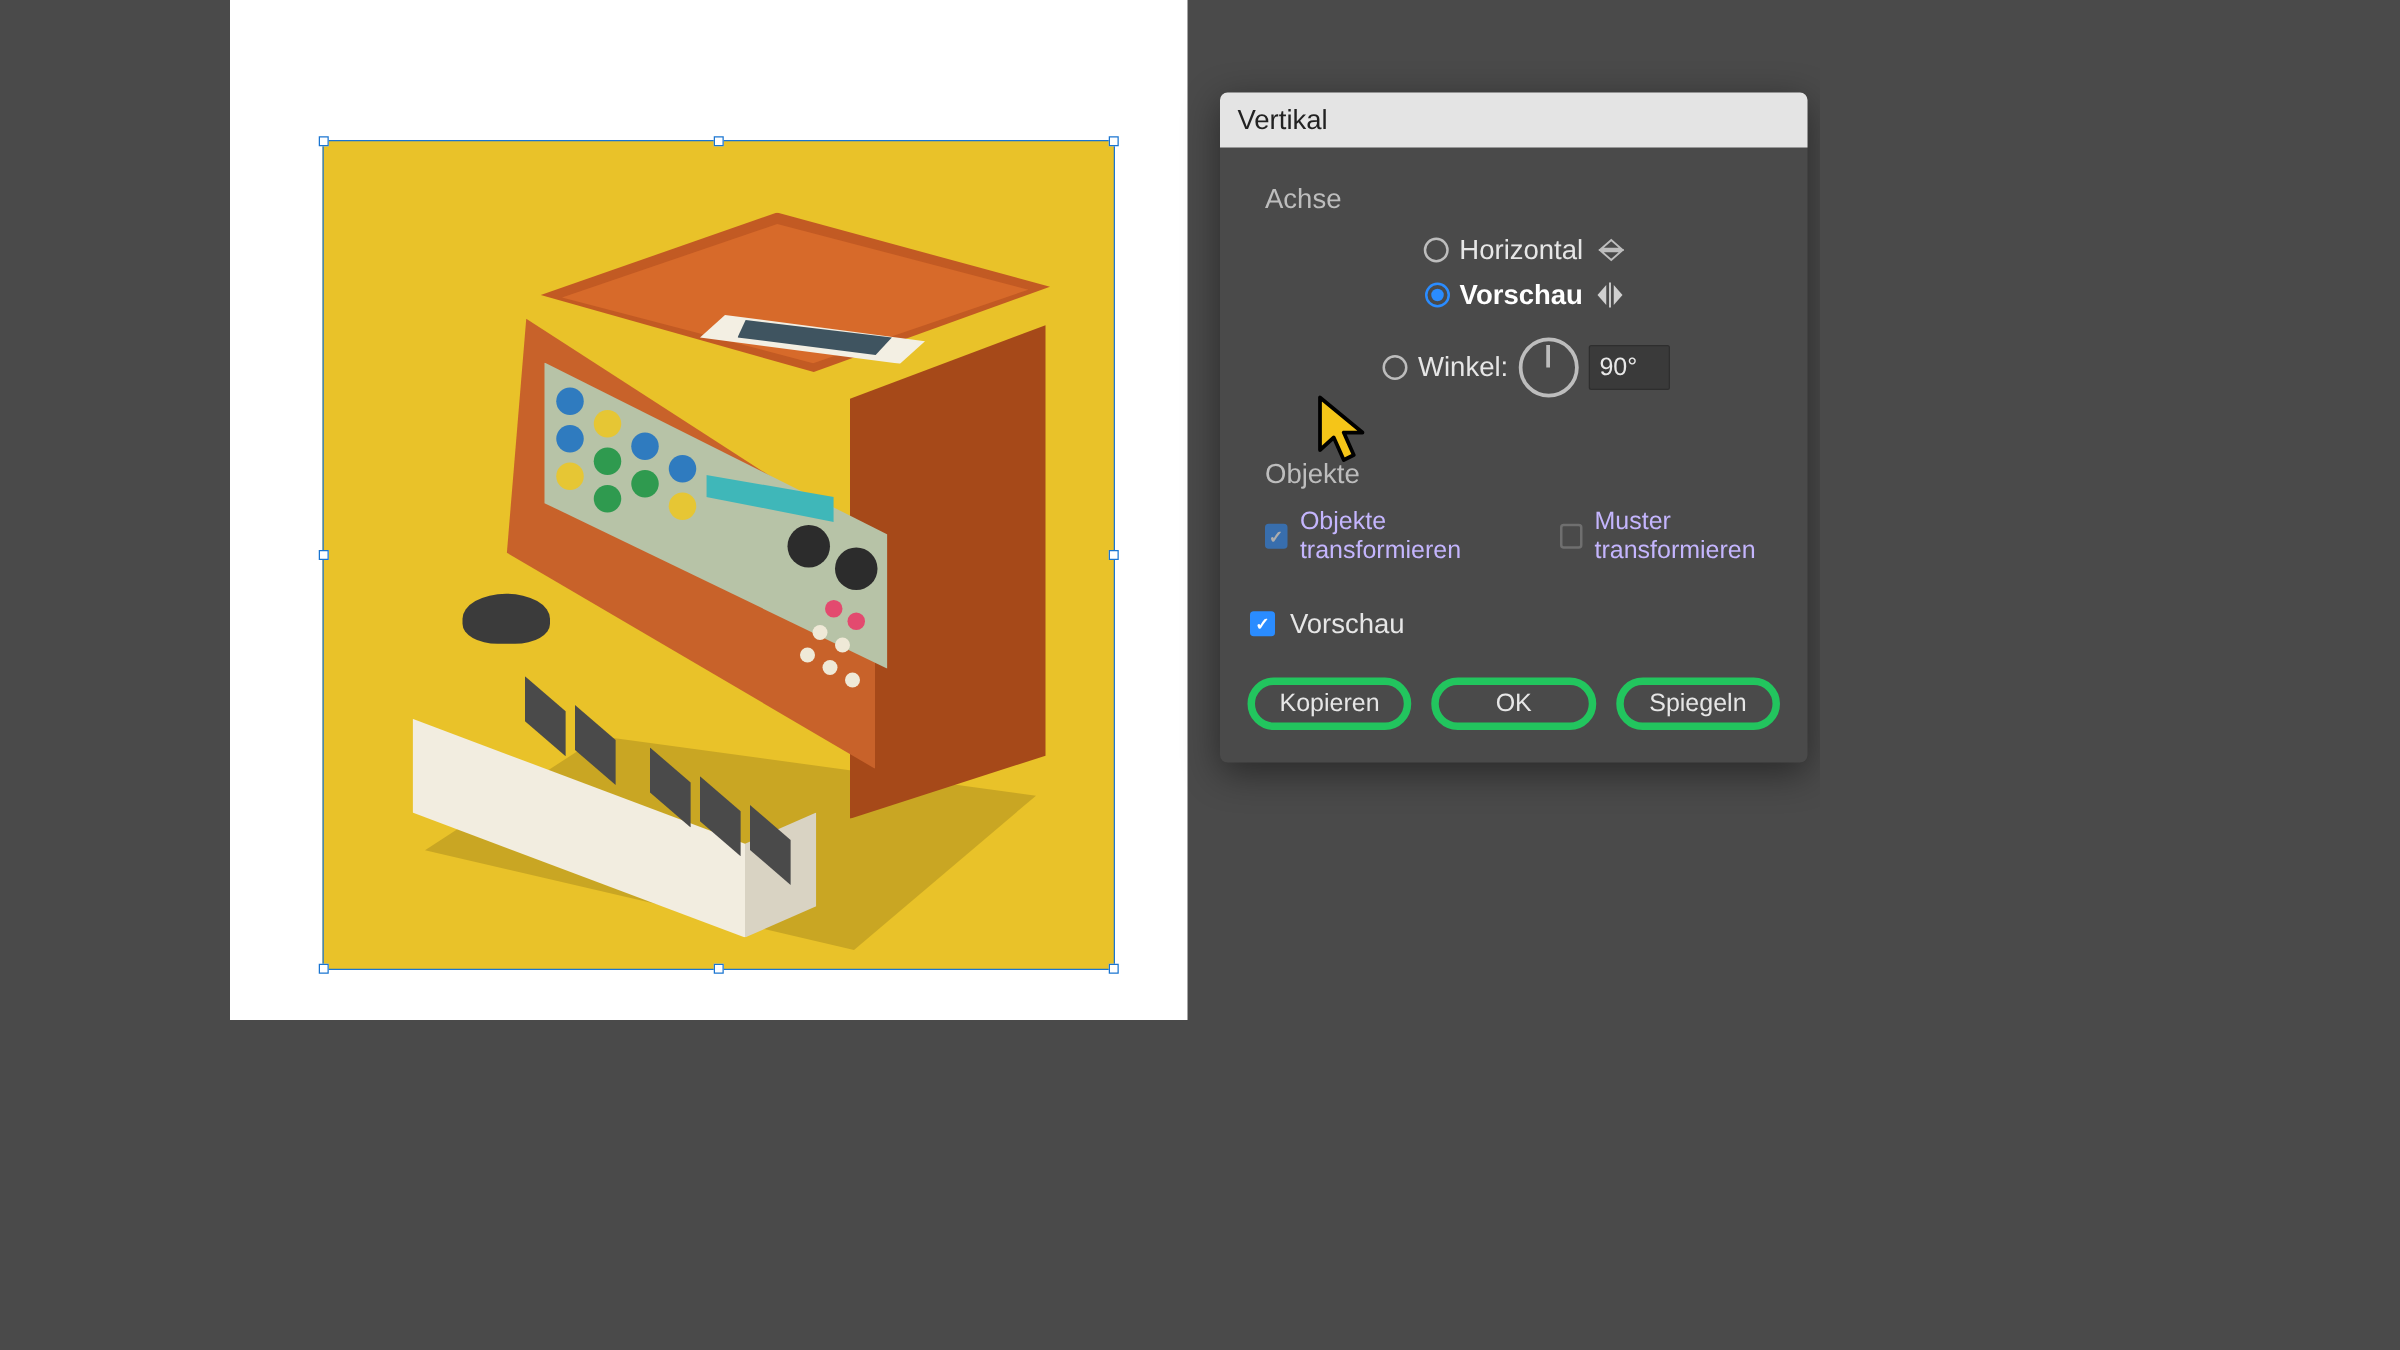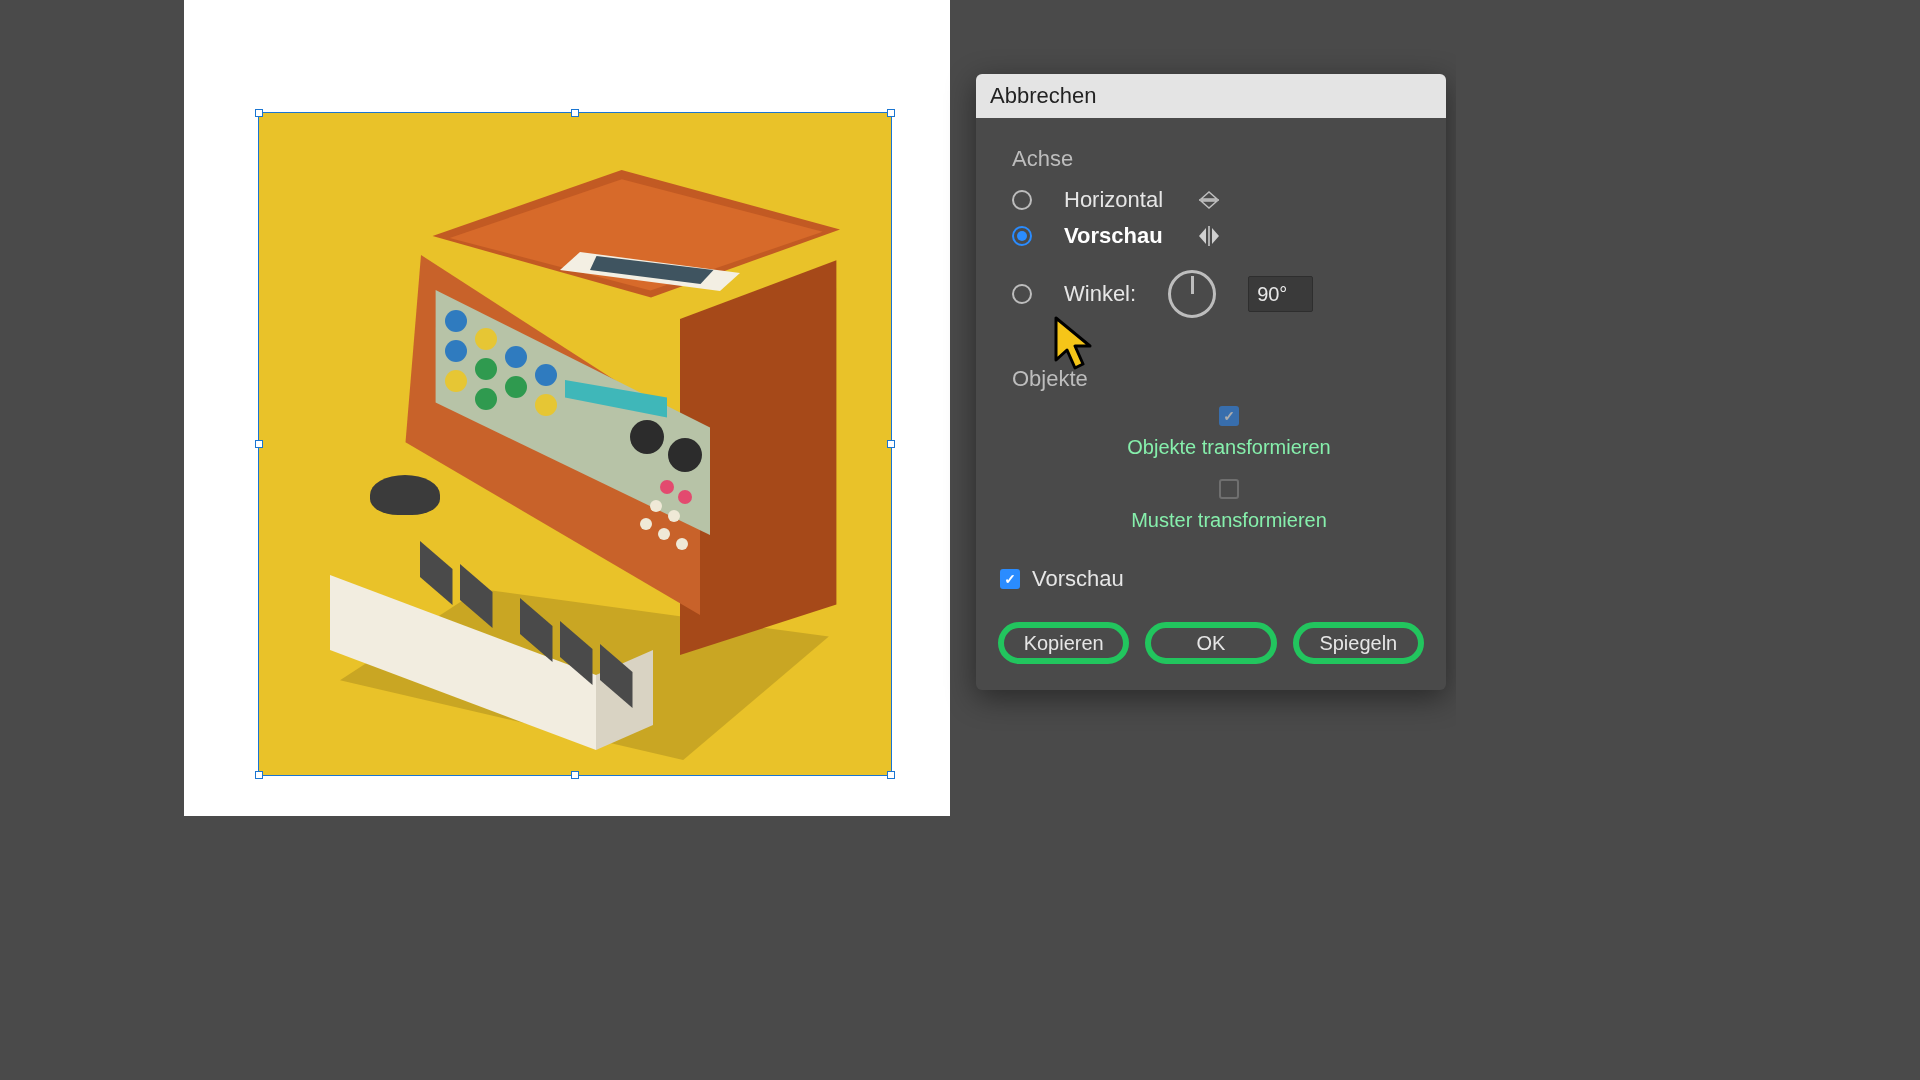--- a/index.html
+++ b/index.html
@@ -158,23 +158,24 @@
   }
   .section-title {
     color: #bdbdbd;
     font-size: 22px;
     margin: 28px 0 14px 36px;
   }
 
   .row {
     display: flex;
     align-items: center;
-    gap: 32px;
+    gap: 8px;
     margin: 8px 16px 8px 36px;
     font-size: 22px;
+    justify-content: center;
   }
   .radio {
     width: 20px; height: 20px; border-radius: 50%;
     border: 2px solid #bdbdbd; background: transparent;
     display: inline-flex; align-items: center; justify-content: center;
   }
   .radio.selected { border-color: #2a8cff; }
   .radio.selected::after {
     content: ""; width: 10px; height: 10px; border-radius: 50%; background: #2a8cff;
   }
@@ -192,21 +193,21 @@
   .angle-knob::after {
     content: ""; width: 3px; height: 18px; background: #bdbdbd; margin-top: 3px;
   }
   .angle-input {
     width: 65px; height: 36px; background: #3a3a3a; border: 1px solid #2e2e2e;
     color: #e8e8e8; font-size: 20px; padding: 0 8px; border-radius: 2px;
   }
 
   .options-row {
     display: flex; align-items: center; gap: 10px; margin: 10px 0 0 36px;
-    font-size: 20px; color: #86efac; flex-direction: column;
+    font-size: 20px; color: #c4b5fd;
   }
   .checkbox {
     width: 20px; height: 20px; border: 2px solid #8e8e8e; border-radius: 3px;
     display: inline-flex; align-items: center; justify-content: center;
     background: transparent;
   }
   .checkbox.checked { background: #2a8cff; border-color: #2a8cff; }
   .checkbox.checked::after { content: "✓"; color: #fff; font-size: 14px; font-weight: bold; }
 
   .preview-row { display:flex; align-items:center; gap:12px; margin:34px 0 0 24px; font-size:22px; color:#e6e6e6; }
@@ -291,21 +292,21 @@
   <div class="sel-handle" style="left:50%;top:0;"></div>
   <div class="sel-handle" style="left:100%;top:0;"></div>
   <div class="sel-handle" style="left:0;top:50%;"></div>
   <div class="sel-handle" style="left:100%;top:50%;"></div>
   <div class="sel-handle" style="left:0;top:100%;"></div>
   <div class="sel-handle" style="left:50%;top:100%;"></div>
   <div class="sel-handle" style="left:100%;top:100%;"></div>
 </div>
 
 <div class="dialog">
-  <div class="dialog-title">Abbrechen</div>
+  <div class="dialog-title">Vertikal</div>
 
   <div class="section-title">Achse</div>
 
   <div class="row">
     <span class="radio"></span>
     <span class="radio-label">Horizontal</span>
     <span class="axis-icon">
       <svg width="24" height="24" viewBox="0 0 24 24">
           <path d="M4 11 L12 4 L20 11 Z M4 13 L12 20 L20 13 Z" fill="none" stroke="#bdbdbd" stroke-width="1.5"></path>
           <line x1="2" y1="12" x2="22" y2="12" stroke="#bdbdbd" stroke-width="1.5"></line>

